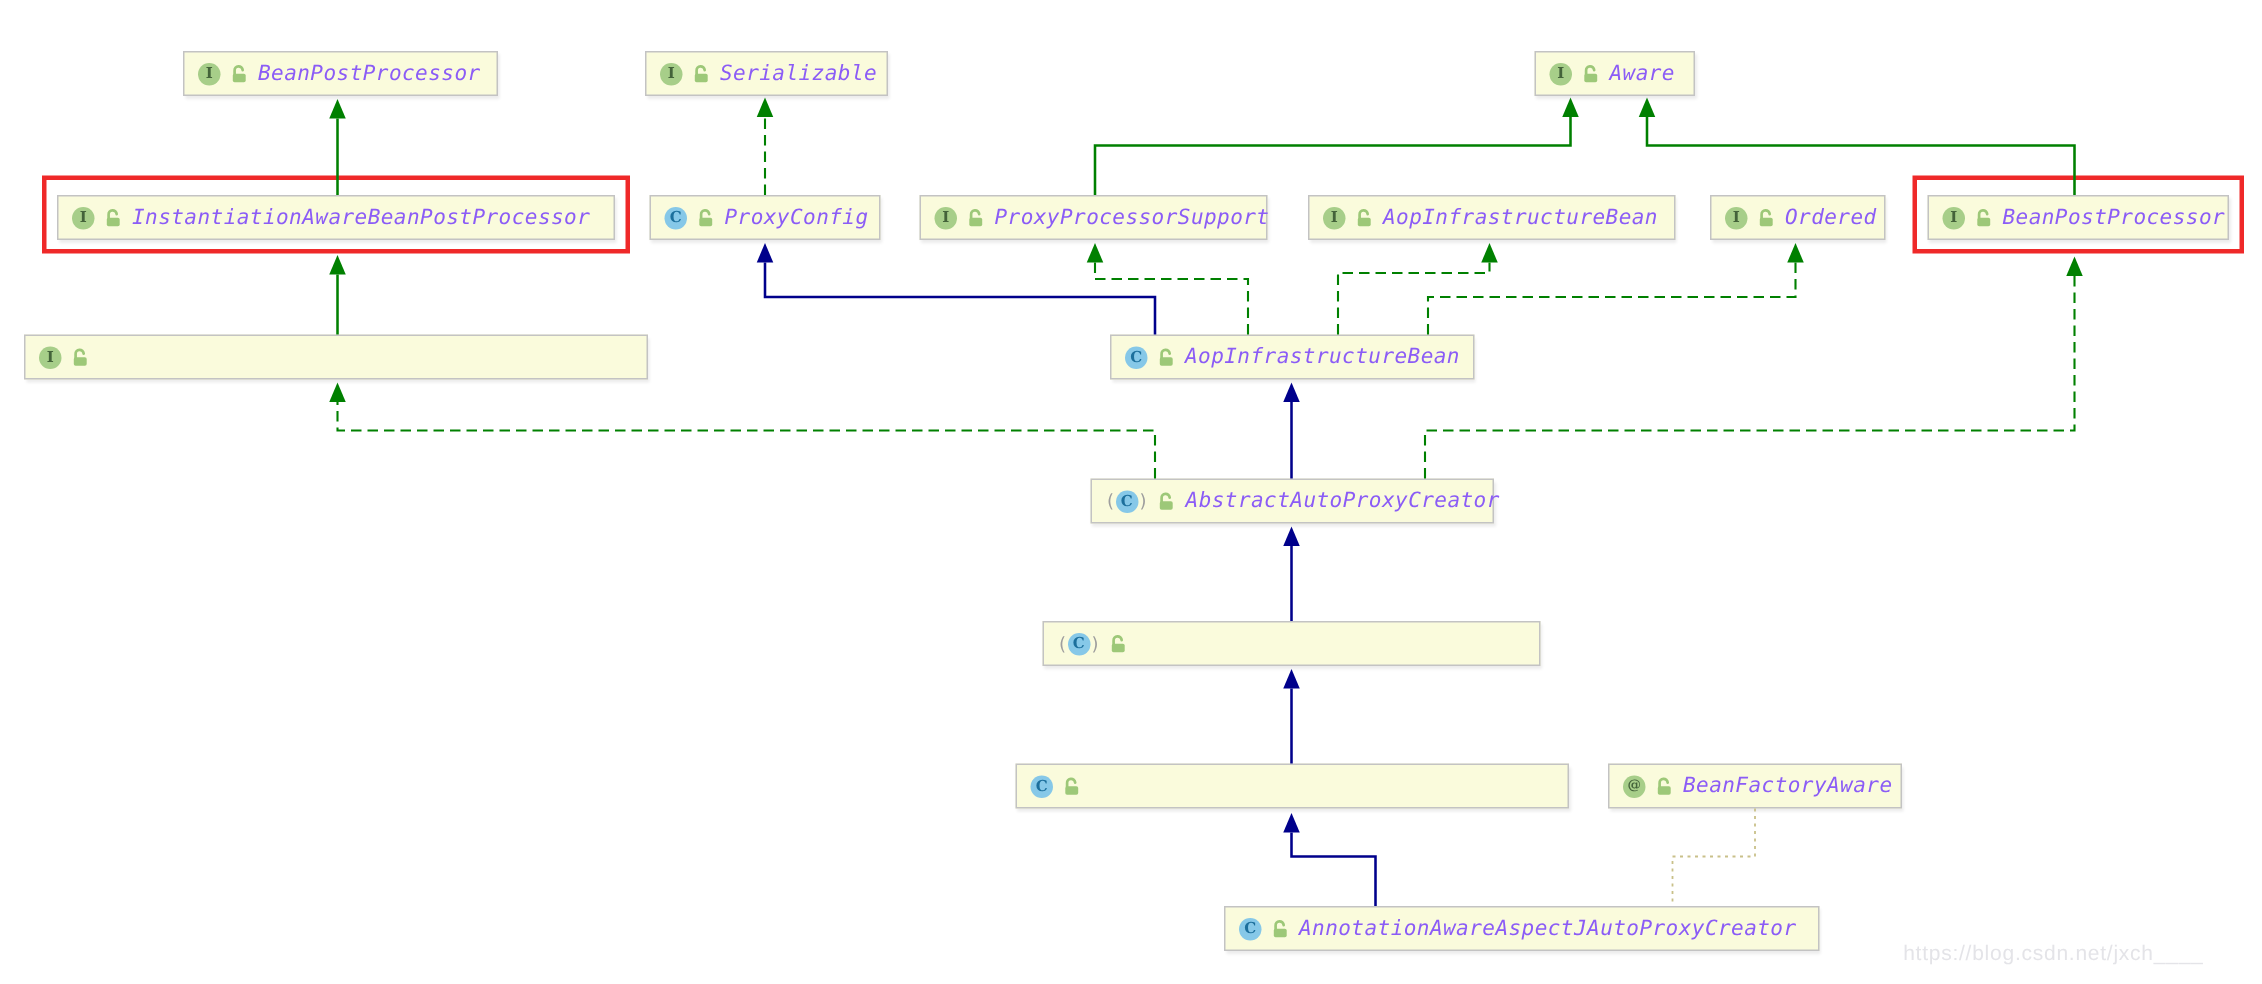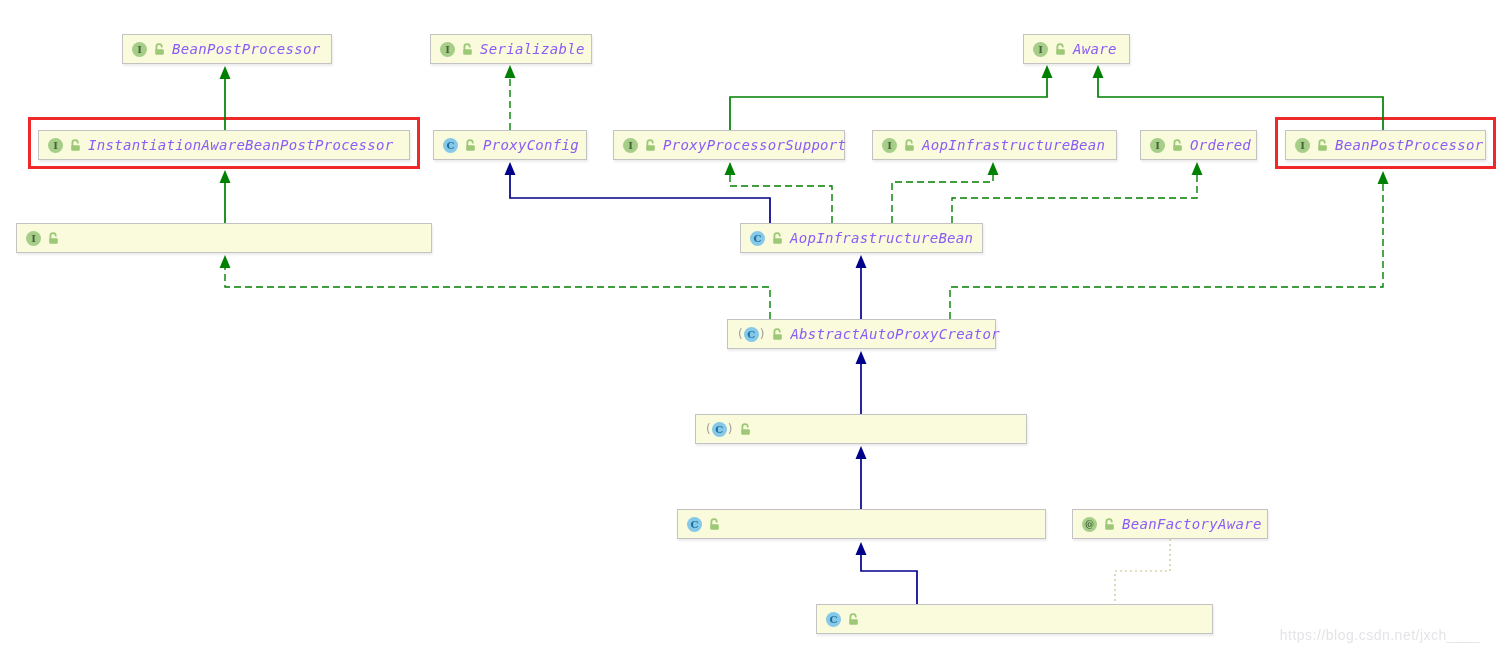--- a/index.html
+++ b/index.html
@@ -13,21 +13,21 @@
   .badge{display:inline-flex;align-items:center;flex:none;}
   .badge .circ{width:15px;height:15px;border-radius:50%;display:inline-flex;align-items:center;
                justify-content:center;font-family:"DejaVu Serif",serif;font-weight:bold;font-size:10px;line-height:15px;}
   .badge.interface .circ,.badge.annotation .circ{background:var(--interface-icon-bg,#a7ce89);color:var(--interface-icon-fg,#44633a);}
   .badge.class .circ,.badge.abstract_class .circ{background:var(--class-icon-bg,#86c8e8);color:var(--class-icon-fg,#1c6f9c);}
   .badge.annotation .circ{font-size:9px;}
   .paren{color:var(--abstract-paren,#9e9e9e);font-family:"DejaVu Sans",sans-serif;font-size:12px;line-height:15px;margin:0 1px;}
   .lock{flex:none;display:inline-flex;}
   .hl{position:absolute;border:3px solid var(--highlight-red,#ef2929);z-index:1;background:transparent;}
   #edges{position:absolute;left:0;top:0;z-index:3;pointer-events:none;}
-  .watermark{position:absolute;right:28px;bottom:13px;font-family:"Liberation Sans",sans-serif;font-size:14px;
+  .watermark{position:absolute;right:39px;bottom:13px;font-family:"Liberation Sans",sans-serif;font-size:14px;
              color:var(--watermark-gray,#e4e4e8);letter-spacing:0.5px;z-index:4;}
 </style>
 </head>
 <body>
 
 <div id="stage">
   <svg id="edges" width="1508" height="656">
       <path d="M225 130 L225 79" fill="none" stroke="#008000" stroke-width="1.7"></path>
       <path d="M225 66 L219.5 79 L230.5 79 Z" fill="#008000"></path>
       <path d="M225 223 L225 183" fill="none" stroke="#008000" stroke-width="1.7"></path>
@@ -247,16 +247,17 @@
       <div class="node" style="left: 816px; top: 604px; width: 397px; height: 30px;">
         <span class="badge class">
           <span class="circ">C</span>
         </span>
         <span class="lock">
           <svg width="13" height="13" viewBox="0 0 13 13" aria-hidden="true">
       <path d="M3.4 6.5 V4.1 a2.7 2.7 0 0 1 5.4 -0.4" fill="none" stroke="#9dc878" stroke-width="1.8" stroke-linecap="round"></path>
       <rect x="2.2" y="6.2" width="8.6" height="5.6" rx="1.2" fill="#9dc878"></rect>
           </svg>
         </span>
+        <span class="lbl">AnnotationAwareAspectJAutoProxyCreator</span>
       </div>
     </div>
   <div class="watermark">https://blog.csdn.net/jxch____</div>
 </div>
 
 </body></html>

